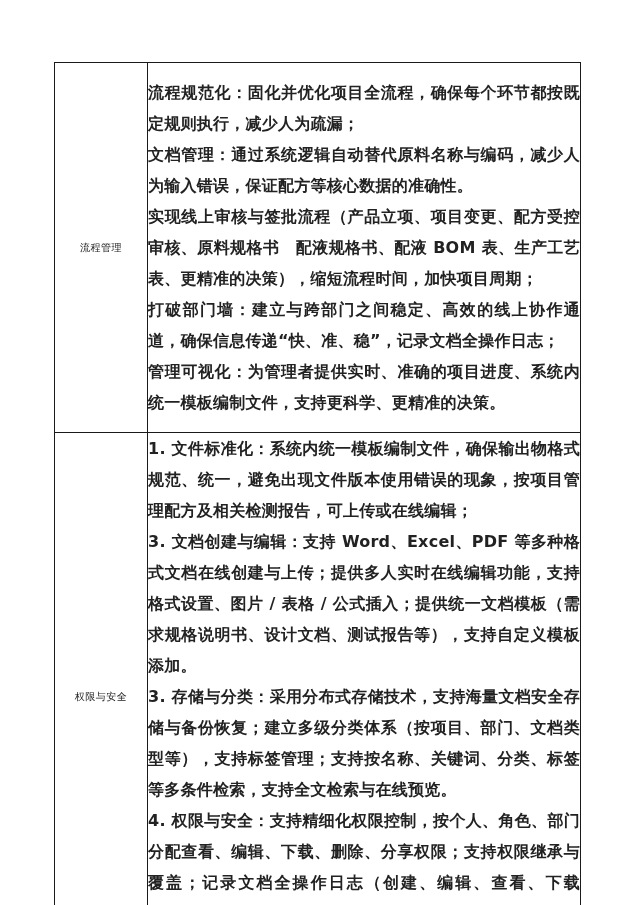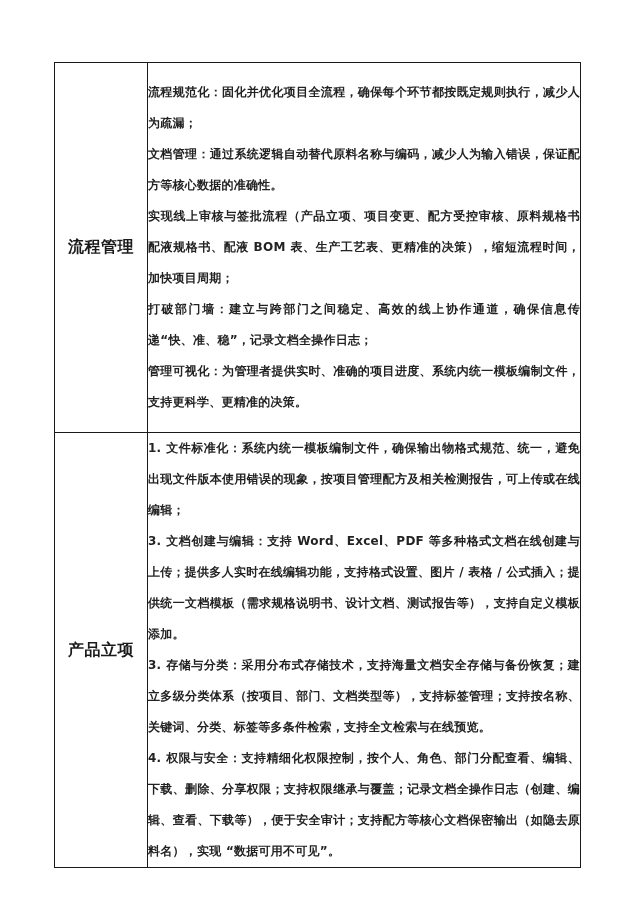--- a/index.html
+++ b/index.html
@@ -1,23 +1,23 @@
 <!DOCTYPE html>
 <html><head>
 <meta charset="utf-8">
 <style>
   html, body { margin: 0; padding: 0; background: #ffffff; }
   body { width: 640px; height: 905px; position: relative; overflow: hidden;
          font-family: "DejaVu Sans", "Liberation Sans", sans-serif; color: #1a1a1a; }
   table.doc { position: absolute; left: 54px; top: 62px; width: 527px;
               border-collapse: collapse; table-layout: fixed; }
   table.doc td { border: 1.5px solid #1a1a1a; vertical-align: middle; padding: 0; }
-  td.label-cell { width: 92px; text-align: center; font-size: 16px; font-weight: bold; letter-spacing: 0.5px; }
+  td.label-cell { width: 92px; text-align: center; font-size: 10px; font-weight: normal; letter-spacing: 0.5px; }
   td.content-cell { padding: 4px 6px 4px 7px; }
-  .para { font-size: 12px; line-height: 31px; font-weight: bold; letter-spacing: 0.25px;
+  .para { font-size: 16px; line-height: 31px; font-weight: bold; letter-spacing: 0.25px;
           text-align: justify; text-align-last: left; margin: 0; color: #222; }
   tr.row-1 td { height: 369px; }
   tr.row-2 td { height: 400px; }
 </style>
 </head>
 <body>
 
 <table class="doc">
   <tbody>
       <tr class="row-1">
@@ -27,21 +27,21 @@
     <td class="content-cell">
       <p class="para">流程规范化：固化并优化项目全流程，确保每个环节都按既定规则执行，减少人为疏漏；</p>
       <p class="para">文档管理：通过系统逻辑自动替代原料名称与编码，减少人为输入错误，保证配方等核心数据的准确性。</p>
       <p class="para">实现线上审核与签批流程（产品立项、项目变更、配方受控审核、原料规格书　配液规格书、配液 BOM 表、生产工艺表、更精准的决策），缩短流程时间，加快项目周期；</p>
       <p class="para">打破部门墙：建立与跨部门之间稳定、高效的线上协作通道，确保信息传递“快、准、稳”，记录文档全操作日志；</p>
       <p class="para">管理可视化：为管理者提供实时、准确的项目进度、系统内统一模板编制文件，支持更科学、更精准的决策。</p>
     </td>
   </tr>
   <tr class="row-2">
     <td class="label-cell">
-      <span>产品立项</span>
+      <span>权限与安全</span>
     </td>
     <td class="content-cell">
       <p class="para">1. 文件标准化：系统内统一模板编制文件，确保输出物格式规范、统一，避免出现文件版本使用错误的现象，按项目管理配方及相关检测报告，可上传或在线编辑；</p>
       <p class="para">3. 文档创建与编辑：支持 Word、Excel、PDF 等多种格式文档在线创建与上传；提供多人实时在线编辑功能，支持格式设置、图片 / 表格 / 公式插入；提供统一文档模板（需求规格说明书、设计文档、测试报告等），支持自定义模板添加。</p>
       <p class="para">3. 存储与分类：采用分布式存储技术，支持海量文档安全存储与备份恢复；建立多级分类体系（按项目、部门、文档类型等），支持标签管理；支持按名称、关键词、分类、标签等多条件检索，支持全文检索与在线预览。</p>
       <p class="para">4. 权限与安全：支持精细化权限控制，按个人、角色、部门分配查看、编辑、下载、删除、分享权限；支持权限继承与覆盖；记录文档全操作日志（创建、编辑、查看、下载等），便于安全审计；支持配方等核心文档保密输出（如隐去原料名），实现 “数据可用不可见”。</p>
     </td>
   </tr>
 </tbody>
   </table>

